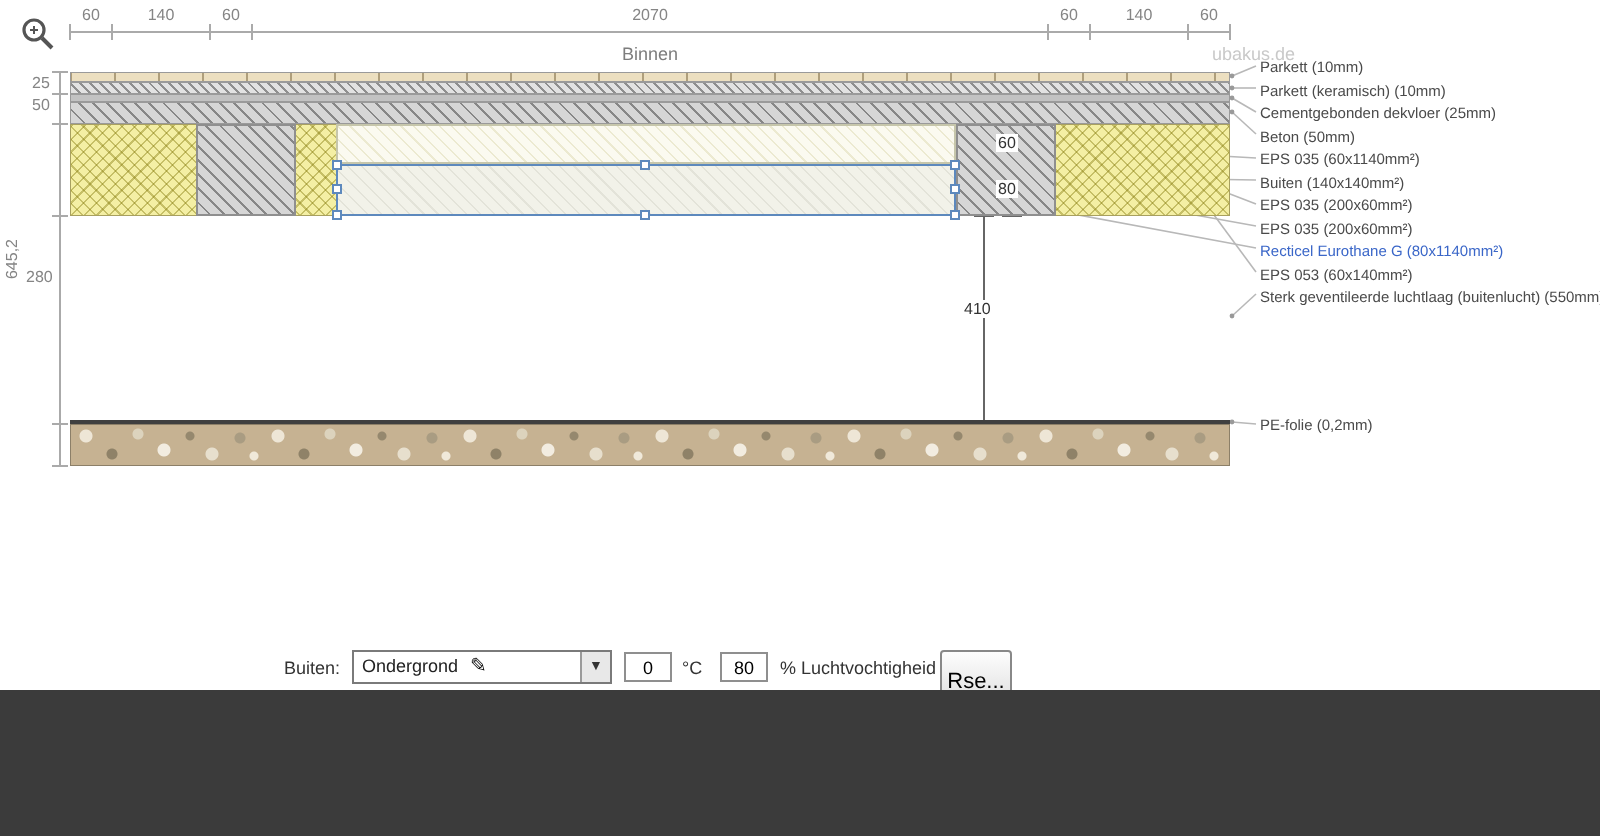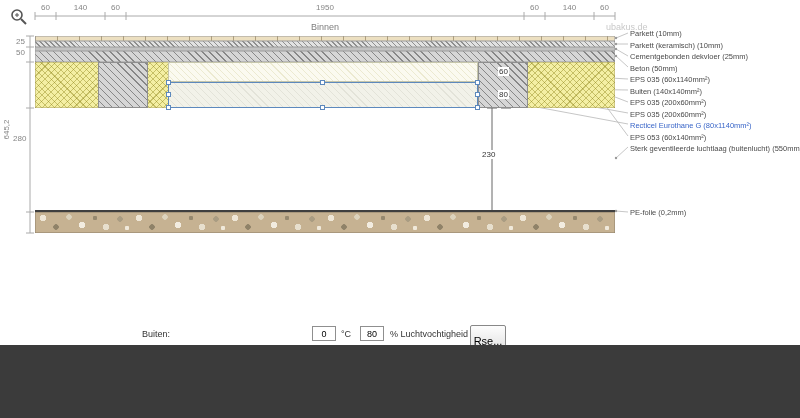--- a/index.html
+++ b/index.html
@@ -161,21 +161,21 @@
         <line x1="5" y1="7" x2="9" y2="7" stroke="#555" stroke-width="1"></line>
         <line x1="7" y1="5" x2="7" y2="9" stroke="#555" stroke-width="1"></line>
       </svg>
     </div>
 
     <div class="watermark">ubakus.de</div>
 
     <span class="rtop" style="left:45.5px">60</span>
     <span class="rtop" style="left:80.5px">140</span>
     <span class="rtop" style="left:115.5px">60</span>
-    <span class="rtop" style="left:325px">1950</span>
+    <span class="rtop" style="left:325px">2070</span>
     <span class="rtop" style="left:534.5px">60</span>
     <span class="rtop" style="left:569.5px">140</span>
     <span class="rtop" style="left:604.5px">60</span>
 
     <div class="binnen">Binnen</div>
 
     <span class="lleft" style="left:16px;top:37px">25</span>
     <span class="lleft" style="left:16px;top:48px">50</span>
     <span class="lrot">645,2</span>
     <span class="lleft" style="left:13px;top:134px">280</span>
@@ -196,36 +196,40 @@
       <div class="handle h-mr"></div>
       <div class="handle h-bl"></div>
       <div class="handle h-bc"></div>
       <div class="handle h-br"></div>
     </div>
     <div class="layer pe-line"></div>
     <div class="layer ground"></div>
 
     <span class="chip" style="left:498px;top:67px">60</span>
     <span class="chip" style="left:498px;top:90px">80</span>
-    <span class="chip" style="left:481px;top:150px">230</span>
+    <span class="chip" style="left:481px;top:150px">410</span>
 
     <div class="llabel" style="top:29px">Parkett (10mm)</div>
     <div class="llabel" style="top:40.5px">Parkett (keramisch) (10mm)</div>
     <div class="llabel" style="top:52px">Cementgebonden dekvloer (25mm)</div>
     <div class="llabel" style="top:63.5px">Beton (50mm)</div>
     <div class="llabel" style="top:75px">EPS 035 (60x1140mm²)</div>
     <div class="llabel" style="top:86.5px">Buiten (140x140mm²)</div>
     <div class="llabel" style="top:98px">EPS 035 (200x60mm²)</div>
     <div class="llabel" style="top:109.5px">EPS 035 (200x60mm²)</div>
     <div class="llabel blue" style="top:121px">Recticel Eurothane G (80x1140mm²)</div>
     <div class="llabel" style="top:132.5px">EPS 053 (60x140mm²)</div>
     <div class="llabel" style="top:144px">Sterk geventileerde luchtlaag (buitenlucht) (550mm)</div>
     <div class="llabel" style="top:208px">PE-folie (0,2mm)</div>
 
     <span class="ctl-label" style="left:142px;top:329px">Buiten:</span>
+    <div class="sel">
+      <span>Ondergrond</span><span class="pencil">✎</span>
+      <span class="arrow">▼</span>
+    </div>
     <input class="tin" style="left: 312px; top: 326px;" value="0">
     <span class="ctl-label" style="left:341px;top:329px">°C</span>
     <input class="tin" style="left: 360px; top: 326px;" value="80">
     <span class="ctl-label" style="left:390px;top:329px">% Luchtvochtigheid</span>
     <button class="rse">Rse...</button>
   </div>
 
   <div id="panel">
     
     

